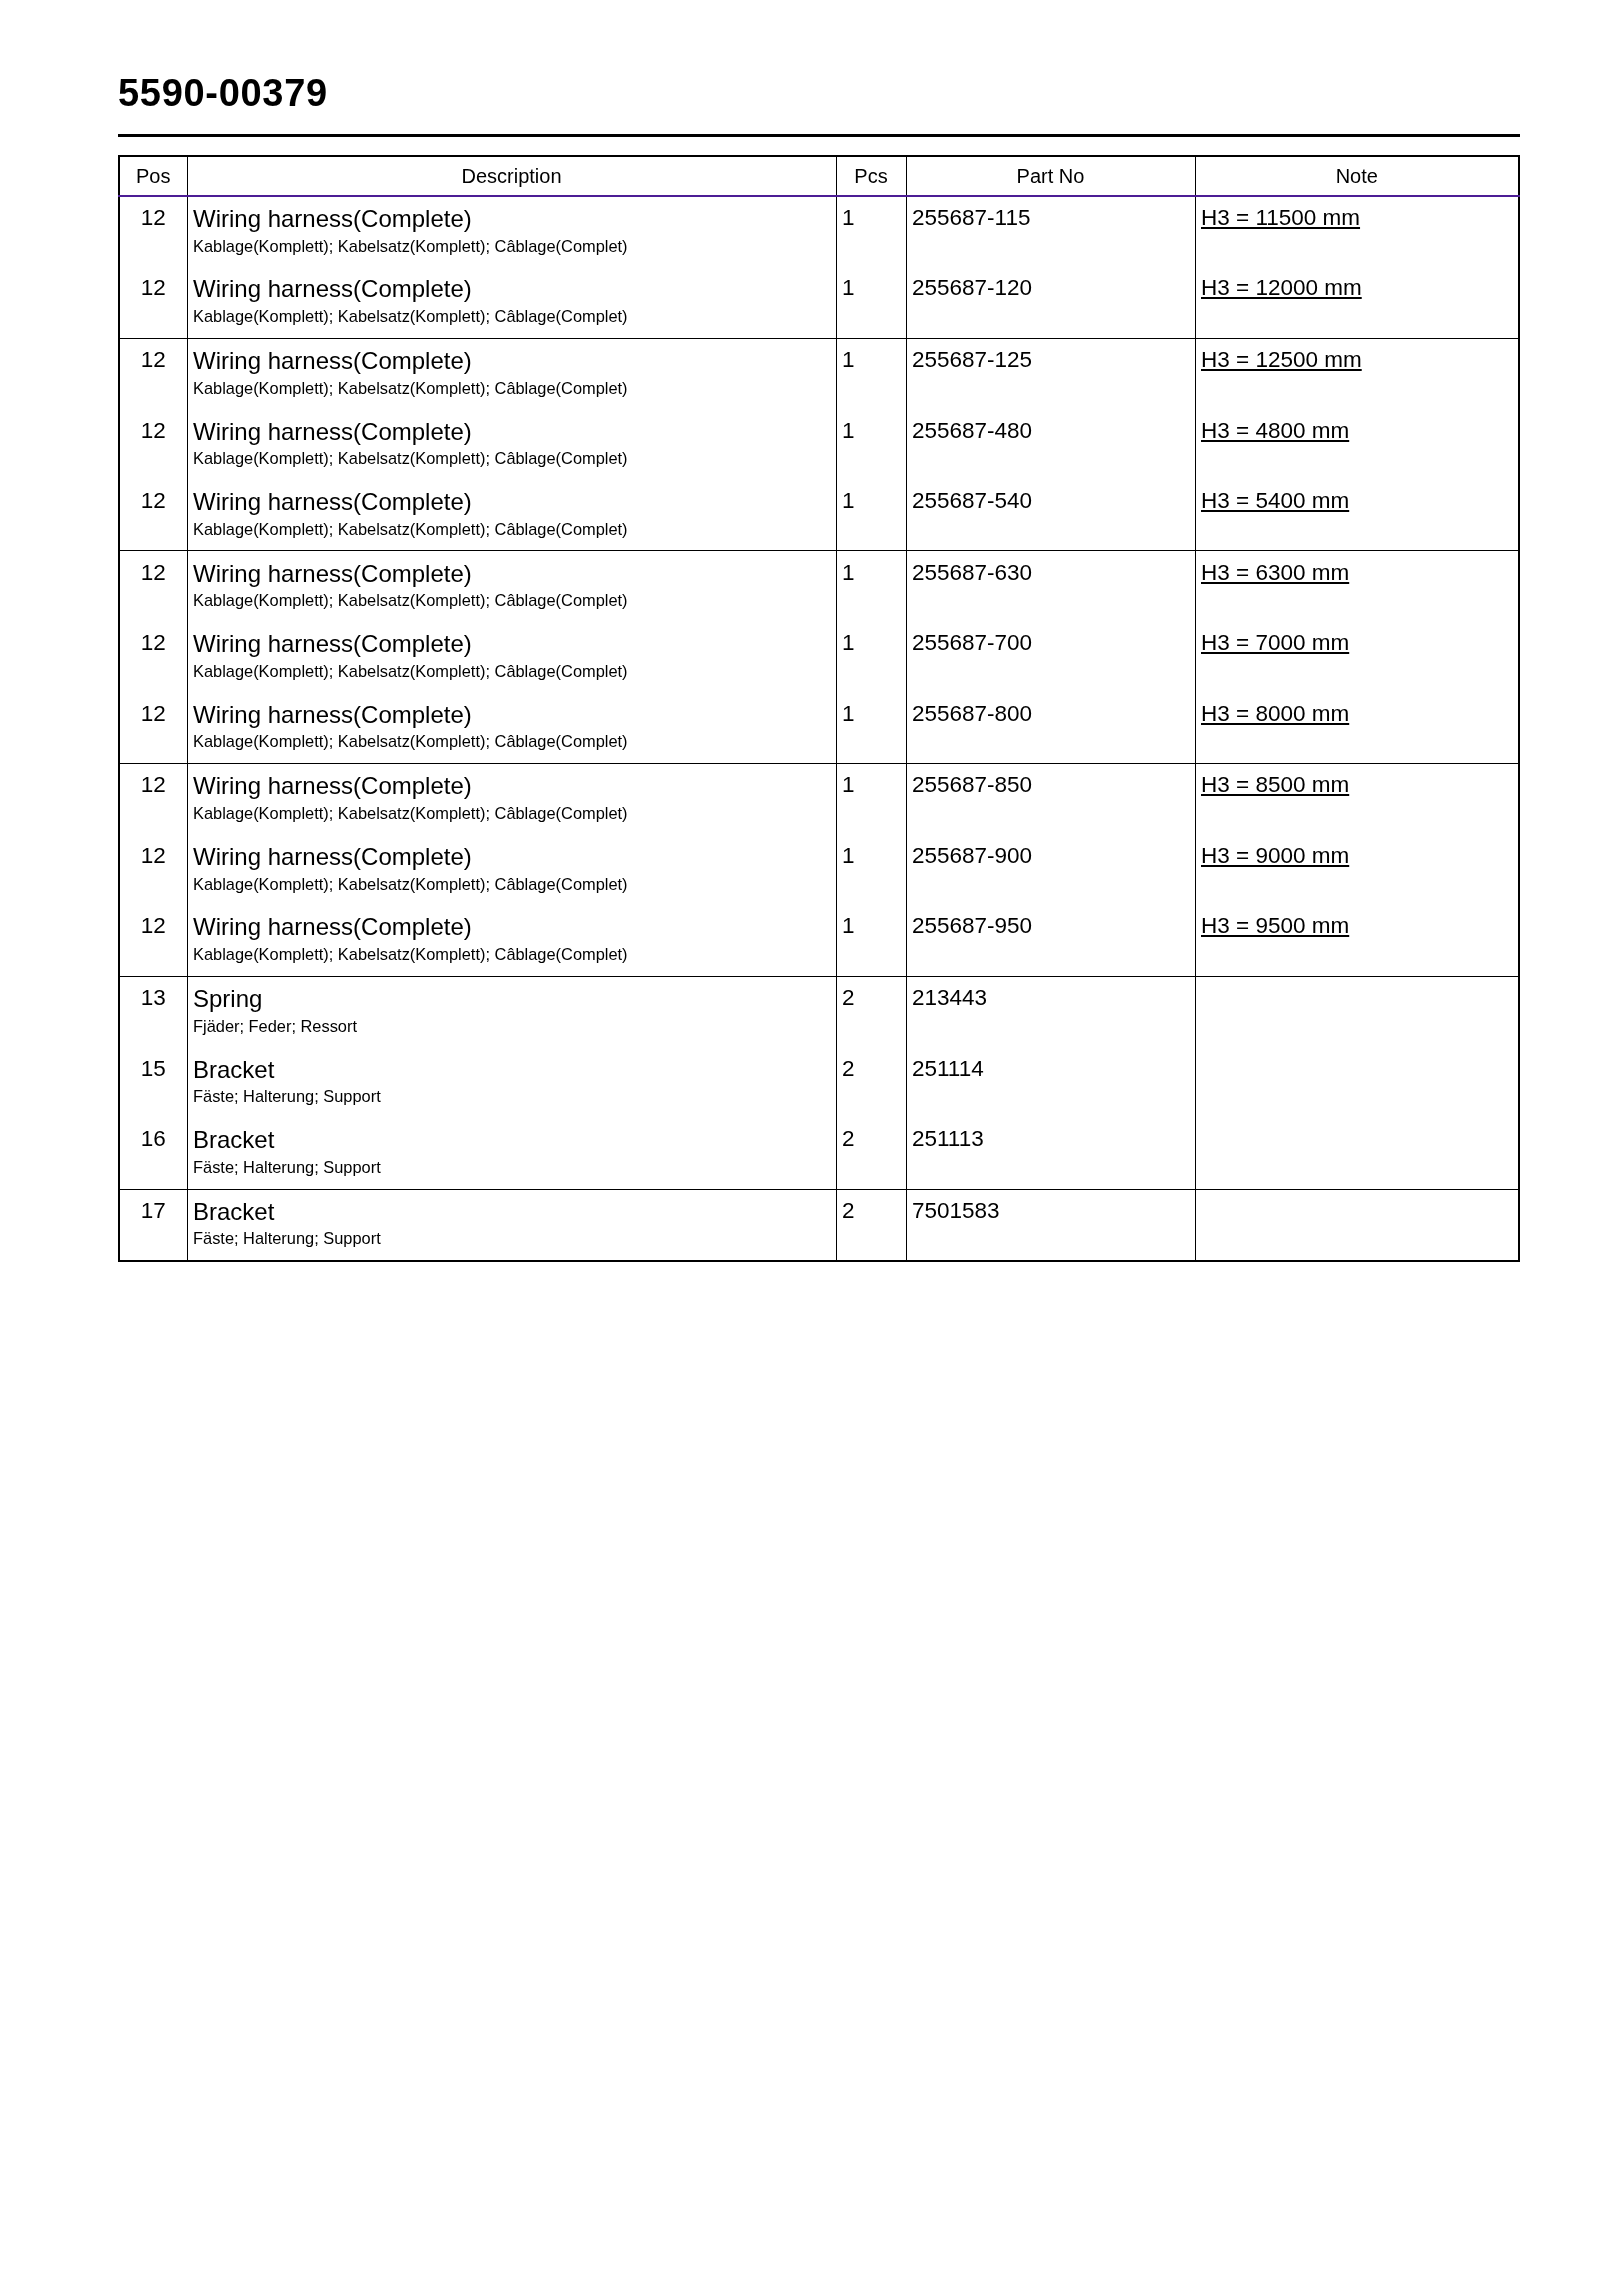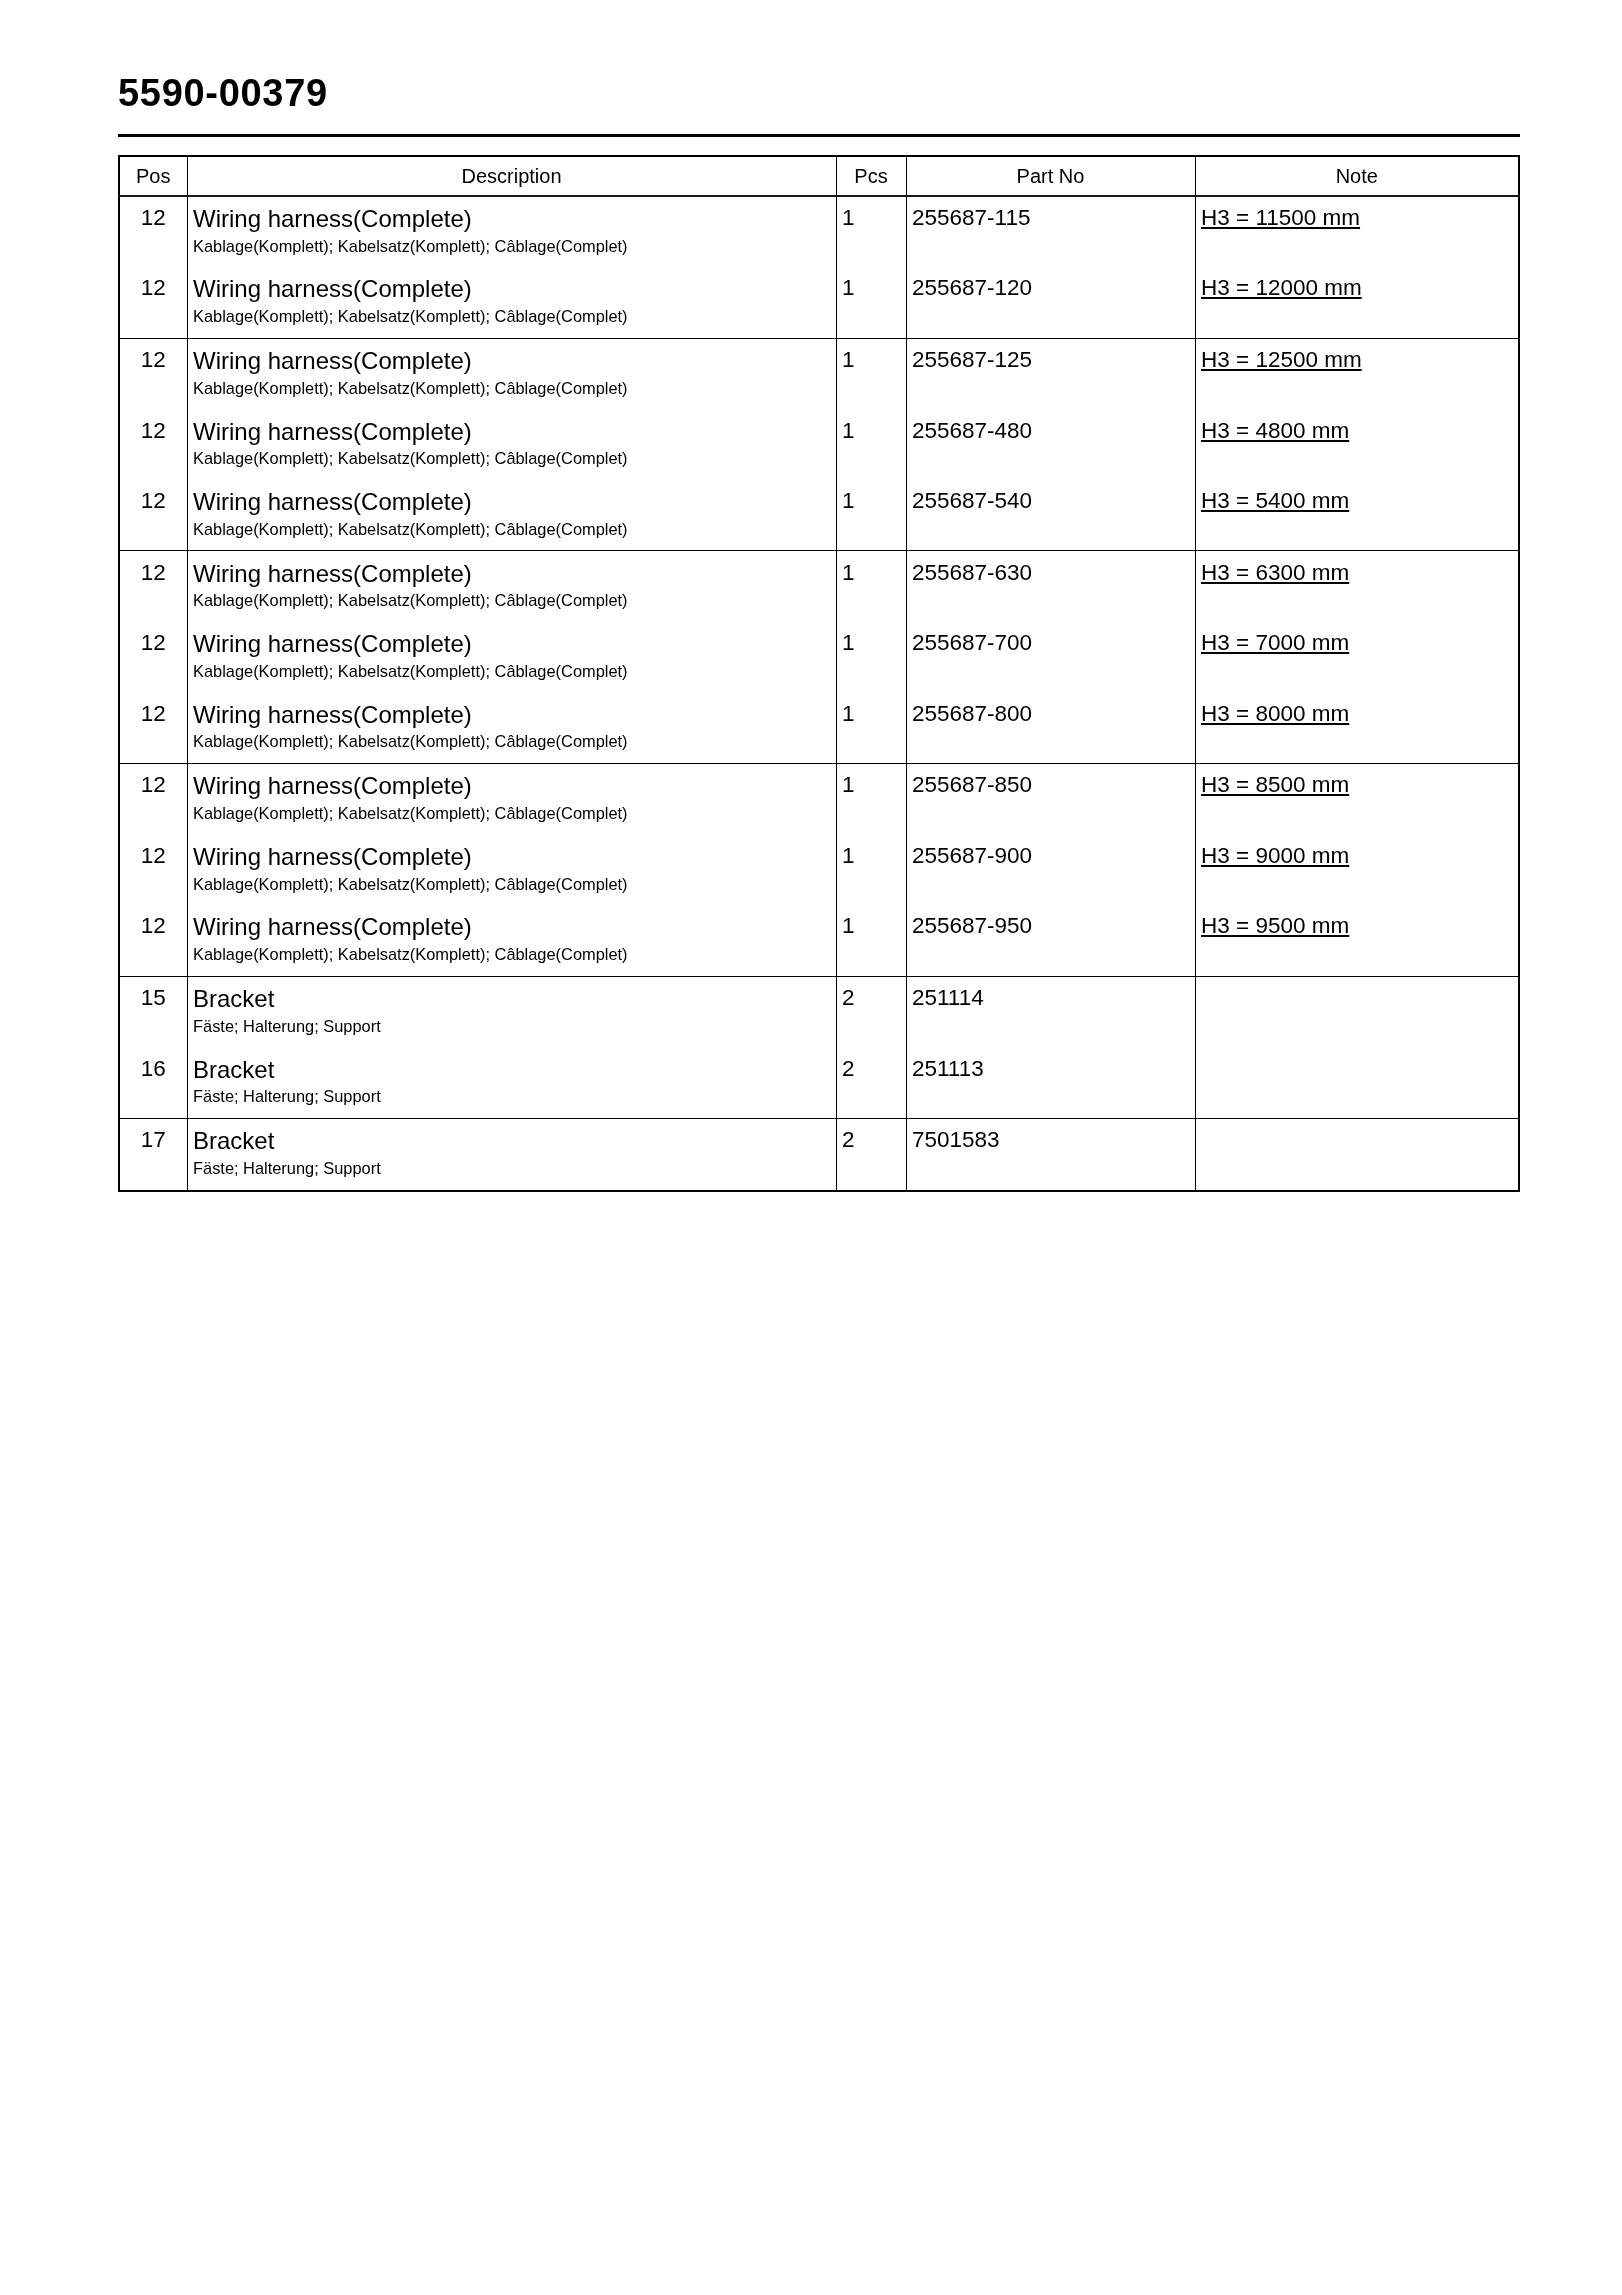--- a/index.html
+++ b/index.html
@@ -55,21 +55,21 @@
     width: 100%;
     border-collapse: collapse;
     table-layout: fixed;
     border: 2px solid #000;
   }
   .parts-table th,
   .parts-table td {
     border-left: 1.4px solid #000;
   }
   .parts-table thead th {
-    border-bottom: 2px solid #0f172a;
+    border-bottom: 2px solid #4c1d95;
     border-top: 1.4px solid #000;
     font-weight: normal;
     font-size: 20px;
     text-align: center;
     padding: 8.2px 2.7px 6.8px 2.7px;
   }
   .parts-table tbody td {
     vertical-align: top;
     padding: 8.2px 5.5px 11px 5.5px;
     font-size: 22.5px;
@@ -233,20 +233,30 @@
             <td class="c-pos">12</td>
             <td class="c-desc">
               <div class="desc-main">Wiring harness(Complete)</div>
               <div class="desc-sub">Kablage(Komplett); Kabelsatz(Komplett); Câblage(Complet)</div>
             </td>
             <td class="c-pcs">1</td>
             <td class="c-part">255687-950</td>
             <td class="c-note">H3 = 9500 mm</td>
           </tr>
           <tr>
+            <td class="c-pos">13</td>
+            <td class="c-desc">
+              <div class="desc-main">Spring</div>
+              <div class="desc-sub">Fjäder; Feder; Ressort</div>
+            </td>
+            <td class="c-pcs">2</td>
+            <td class="c-part">213443</td>
+            <td class="c-note"></td>
+          </tr>
+          <tr>
             <td class="c-pos">15</td>
             <td class="c-desc">
               <div class="desc-main">Bracket</div>
               <div class="desc-sub">Fäste; Halterung; Support</div>
             </td>
             <td class="c-pcs">2</td>
             <td class="c-part">251114</td>
             <td class="c-note"></td>
           </tr>
           <tr class="group-end">

